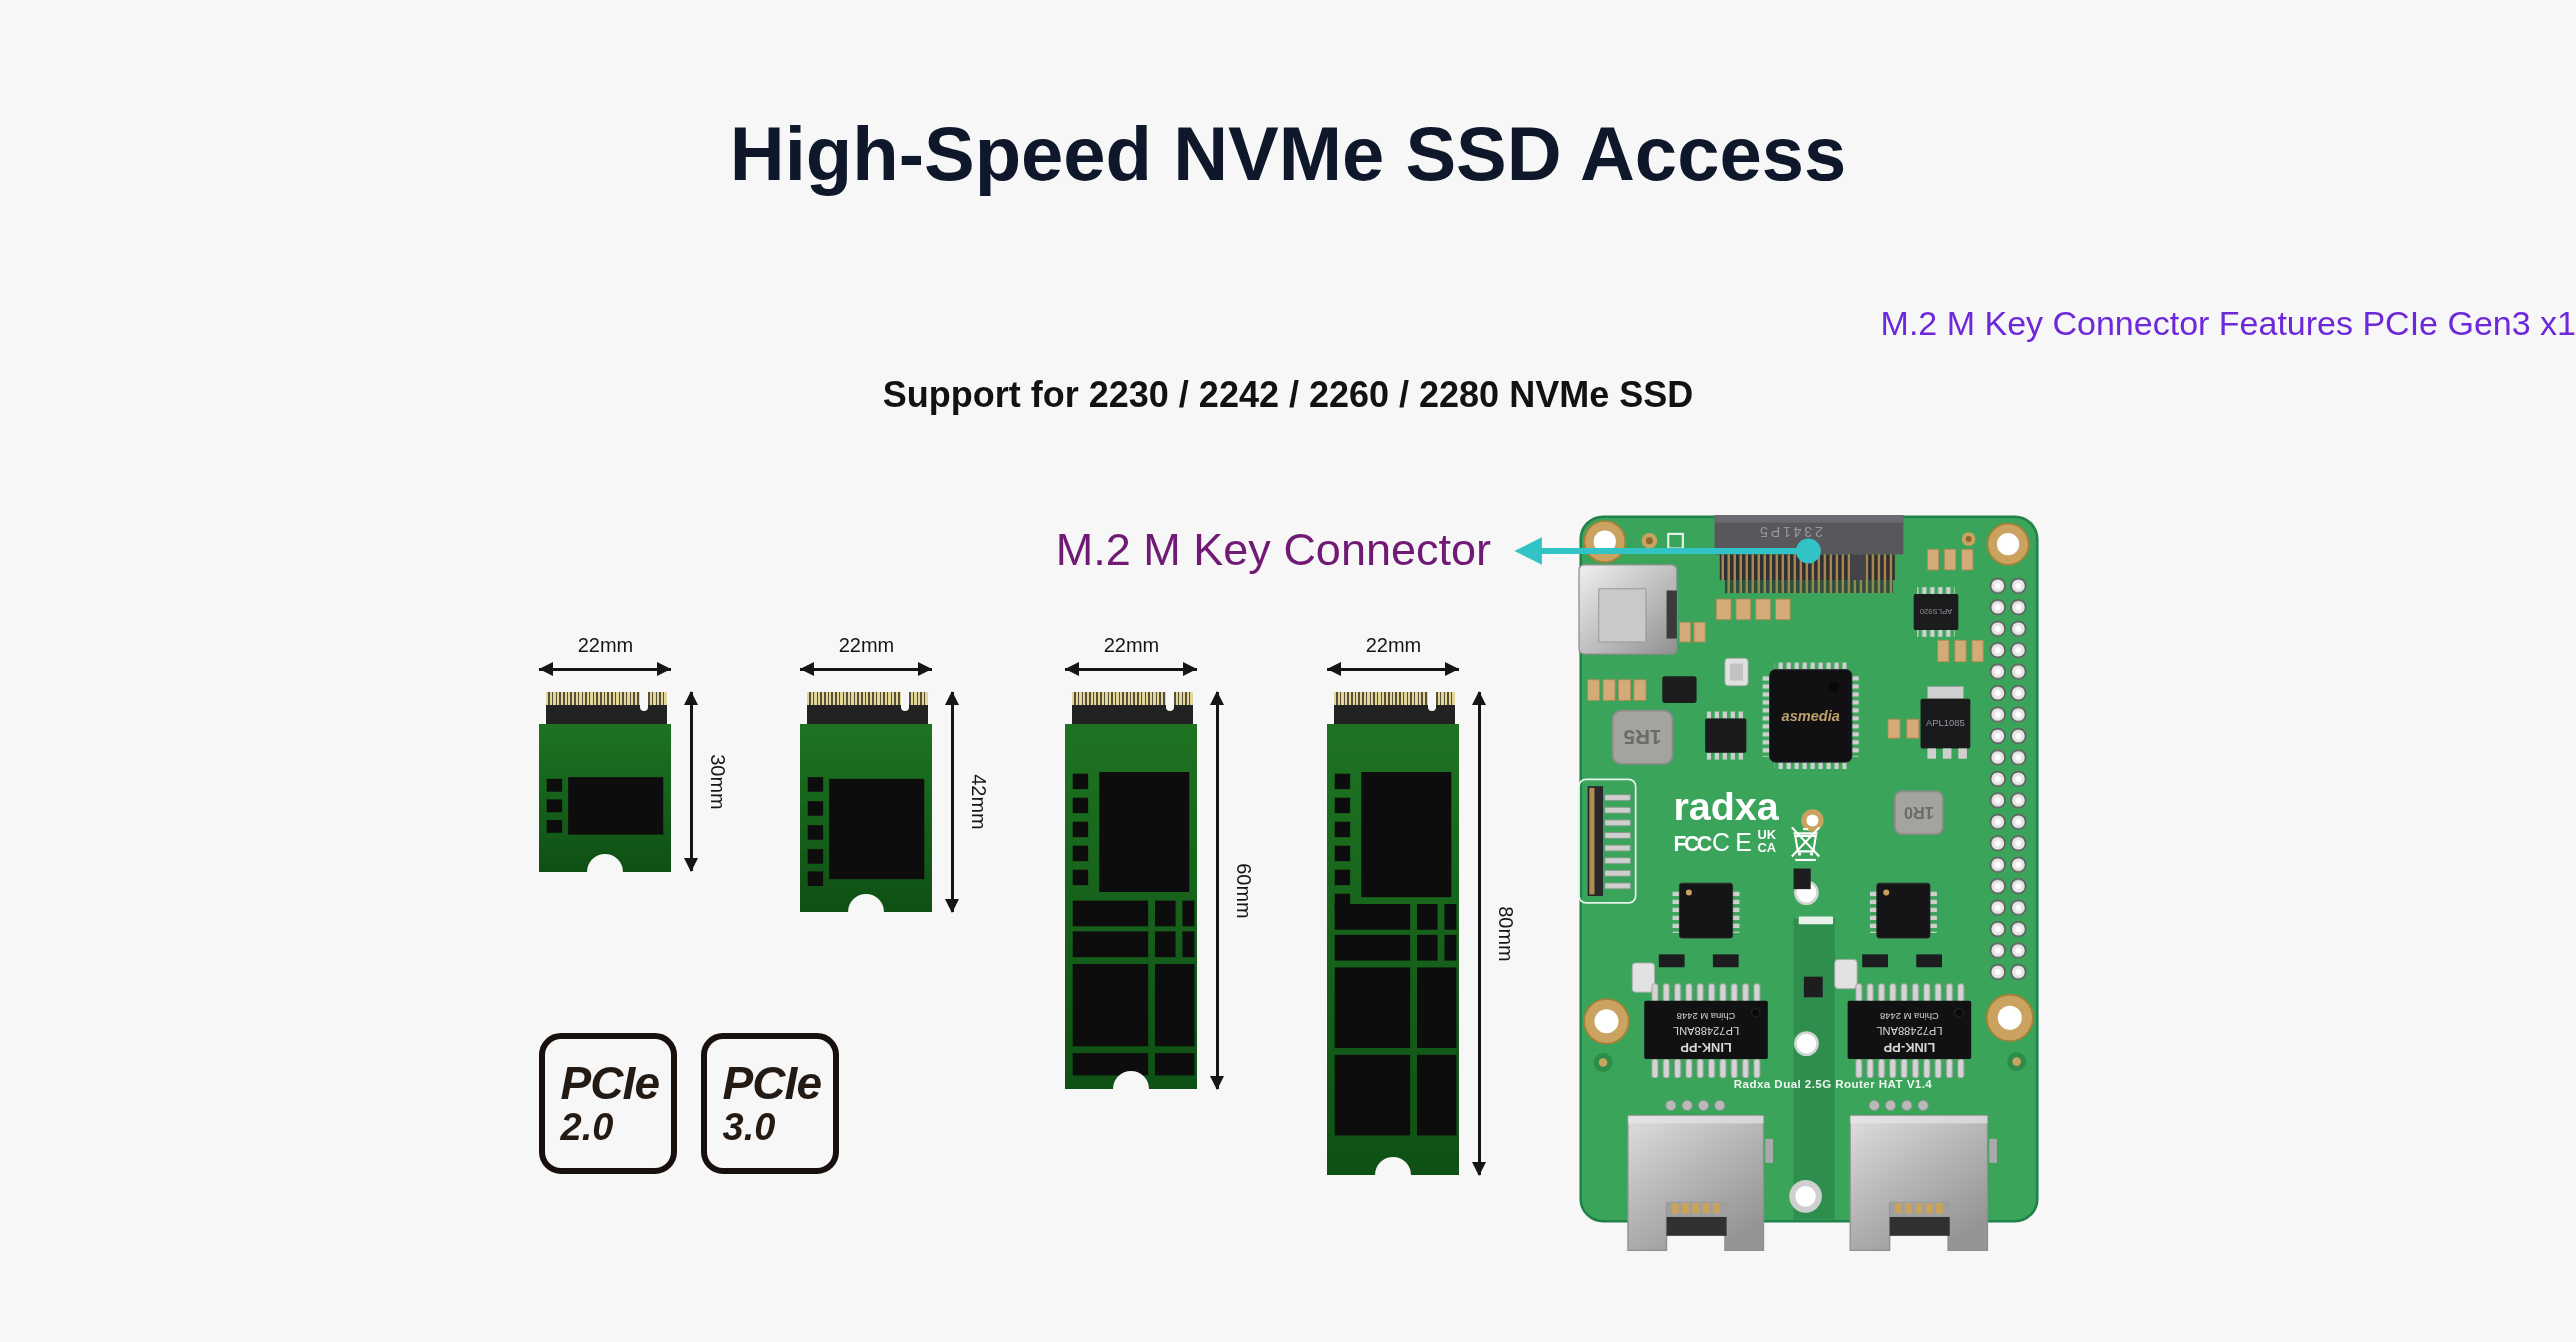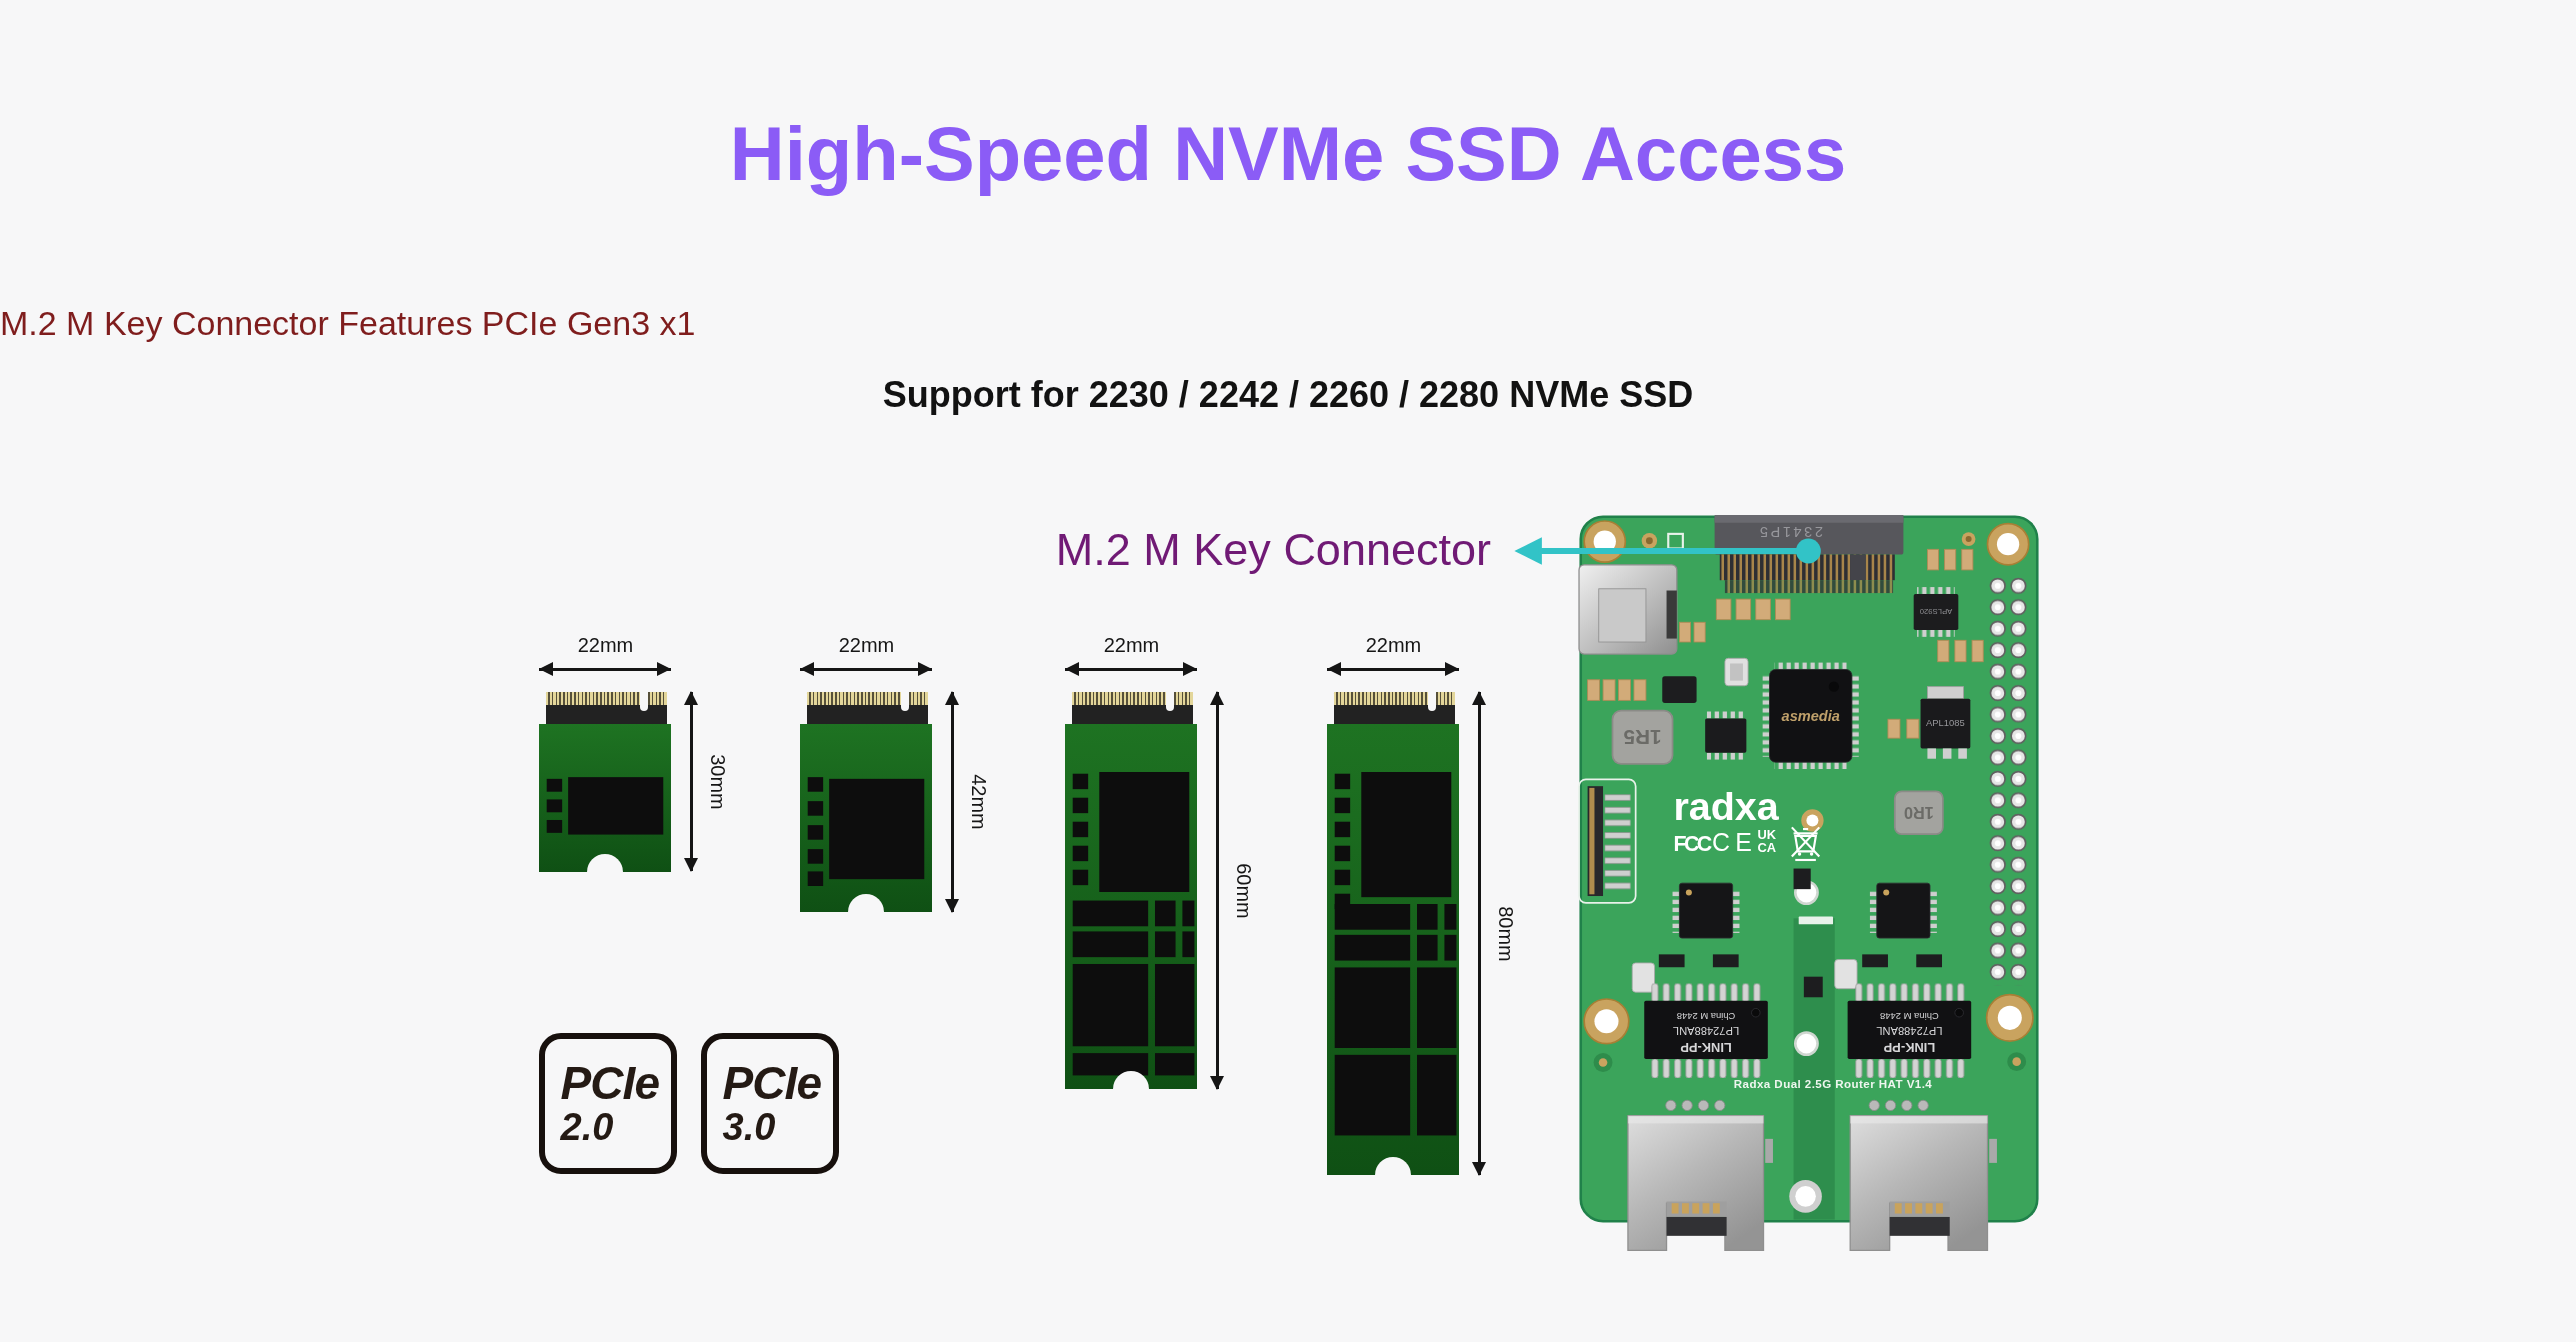--- a/index.html
+++ b/index.html
@@ -1,22 +1,22 @@
 <!DOCTYPE html>
 <html style="font-size:13.7px"><head>
 <meta charset="utf-8">
 <style>
   html,body{margin:0;padding:0;background:#f7f7f8;}
   .canvas{position:relative;width:2576px;height:1343px;background:#f7f7f8;overflow:hidden;
           font-family:"Liberation Sans",sans-serif;color:#111;}
   
   .title{position:absolute;left:0;top:108px;width:100%;text-align:center;
-         font-size:76px;line-height:91px;font-weight:700;color:#8b5cf6;}
-  .sub1{position:absolute;left:0;top:304px;width:100%;text-align:left;
-        font-size:34px;font-weight:500;color:#7f1d1d;}
+         font-size:76px;line-height:91px;font-weight:700;color:#0f172a;}
+  .sub1{position:absolute;left:0;top:304px;width:100%;text-align:right;
+        font-size:34px;font-weight:500;color:#6d28d9;}
   .sub2{position:absolute;left:0;top:365px;width:100%;text-align:center;
         font-size:36px;font-weight:600;color:#121212;margin-top:9px;}
   
   .callout-label{position:absolute;left:979px;top:524px;width:512px;text-align:right;
                  font-size:45px;font-weight:400;color:#701a75;}
   .callout-arrow{position:absolute;left:1492px;top:526px;width:337px;height:50px;z-index:9;}
   
   .harrow{position:absolute;height:2.6px;background:#151515;}
   .harrow::before,.harrow::after{content:"";position:absolute;top:50%;transform:translateY(-50%);
      width:0;height:0;border-top:7.7px solid transparent;border-bottom:7.7px solid transparent;}

